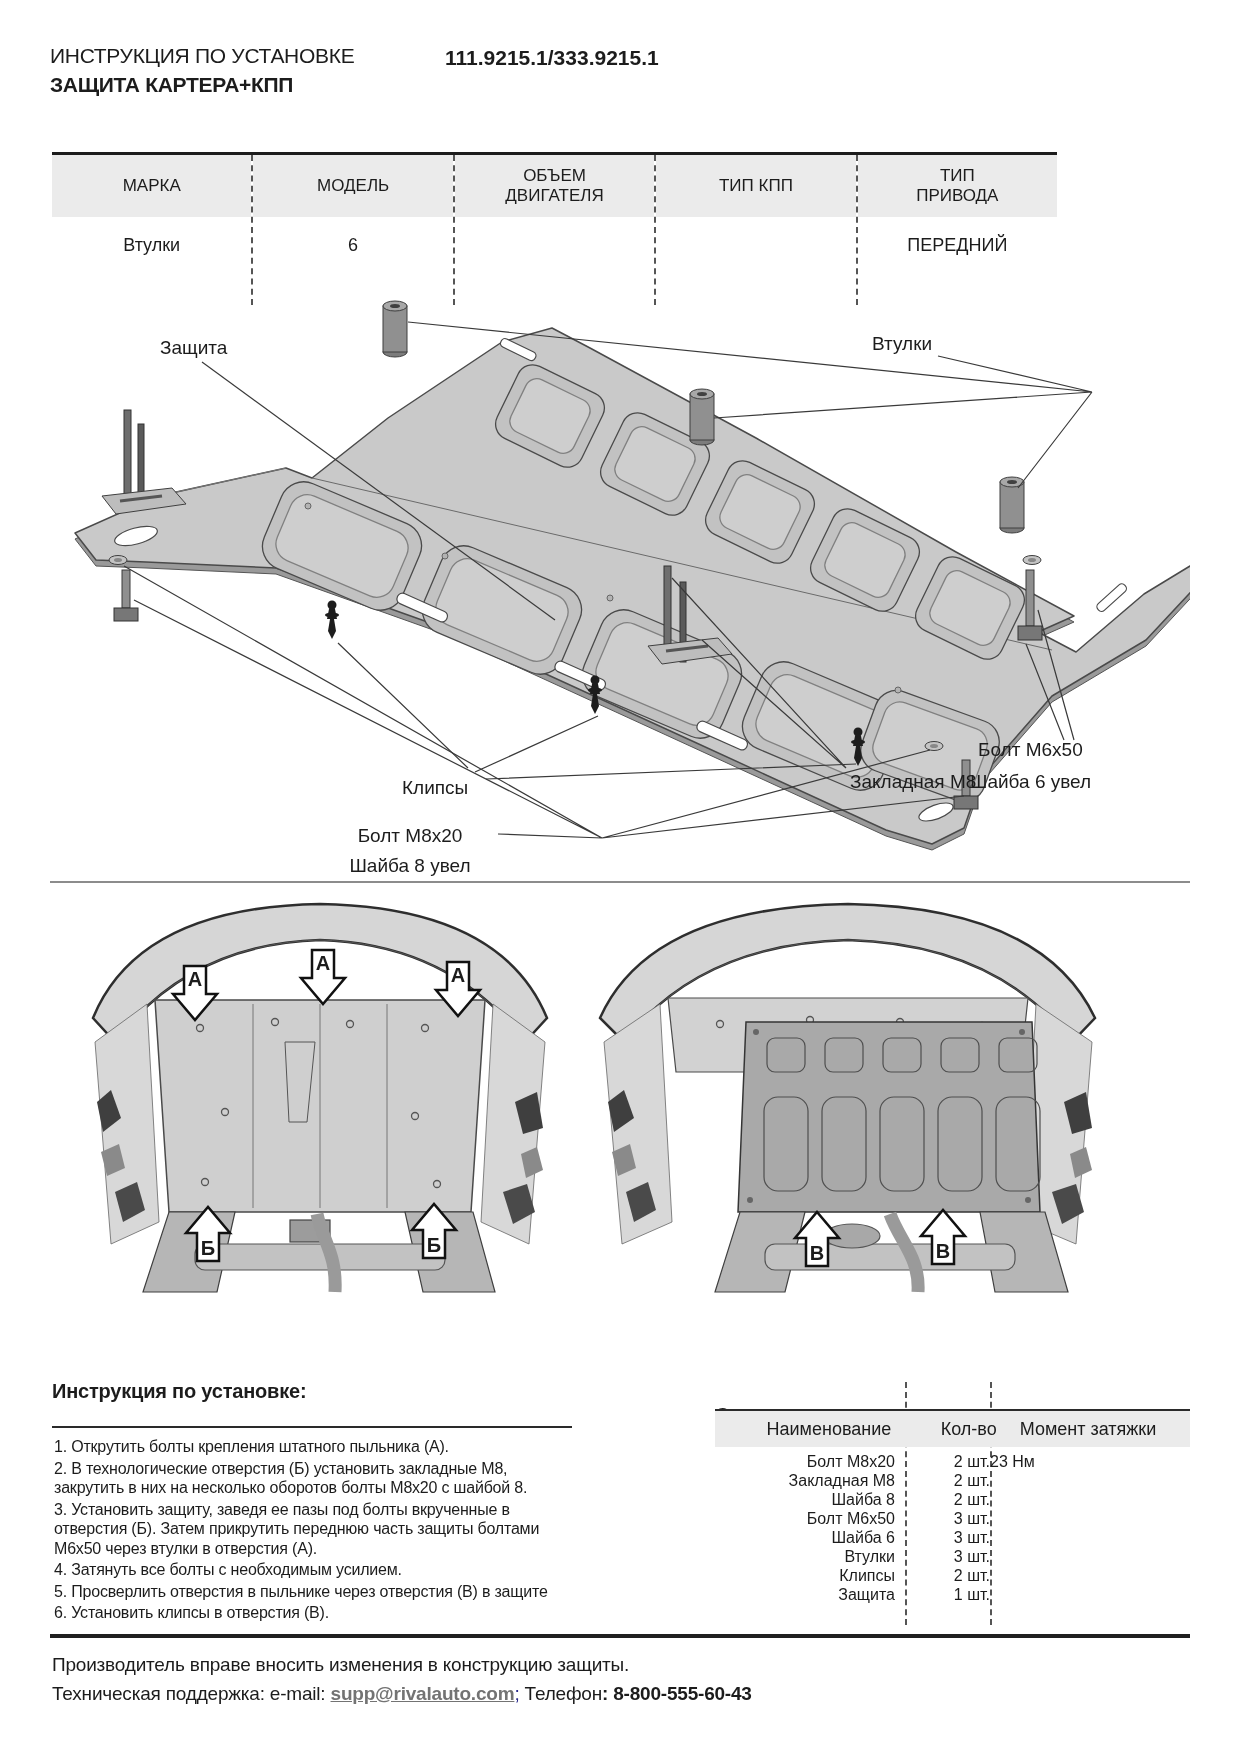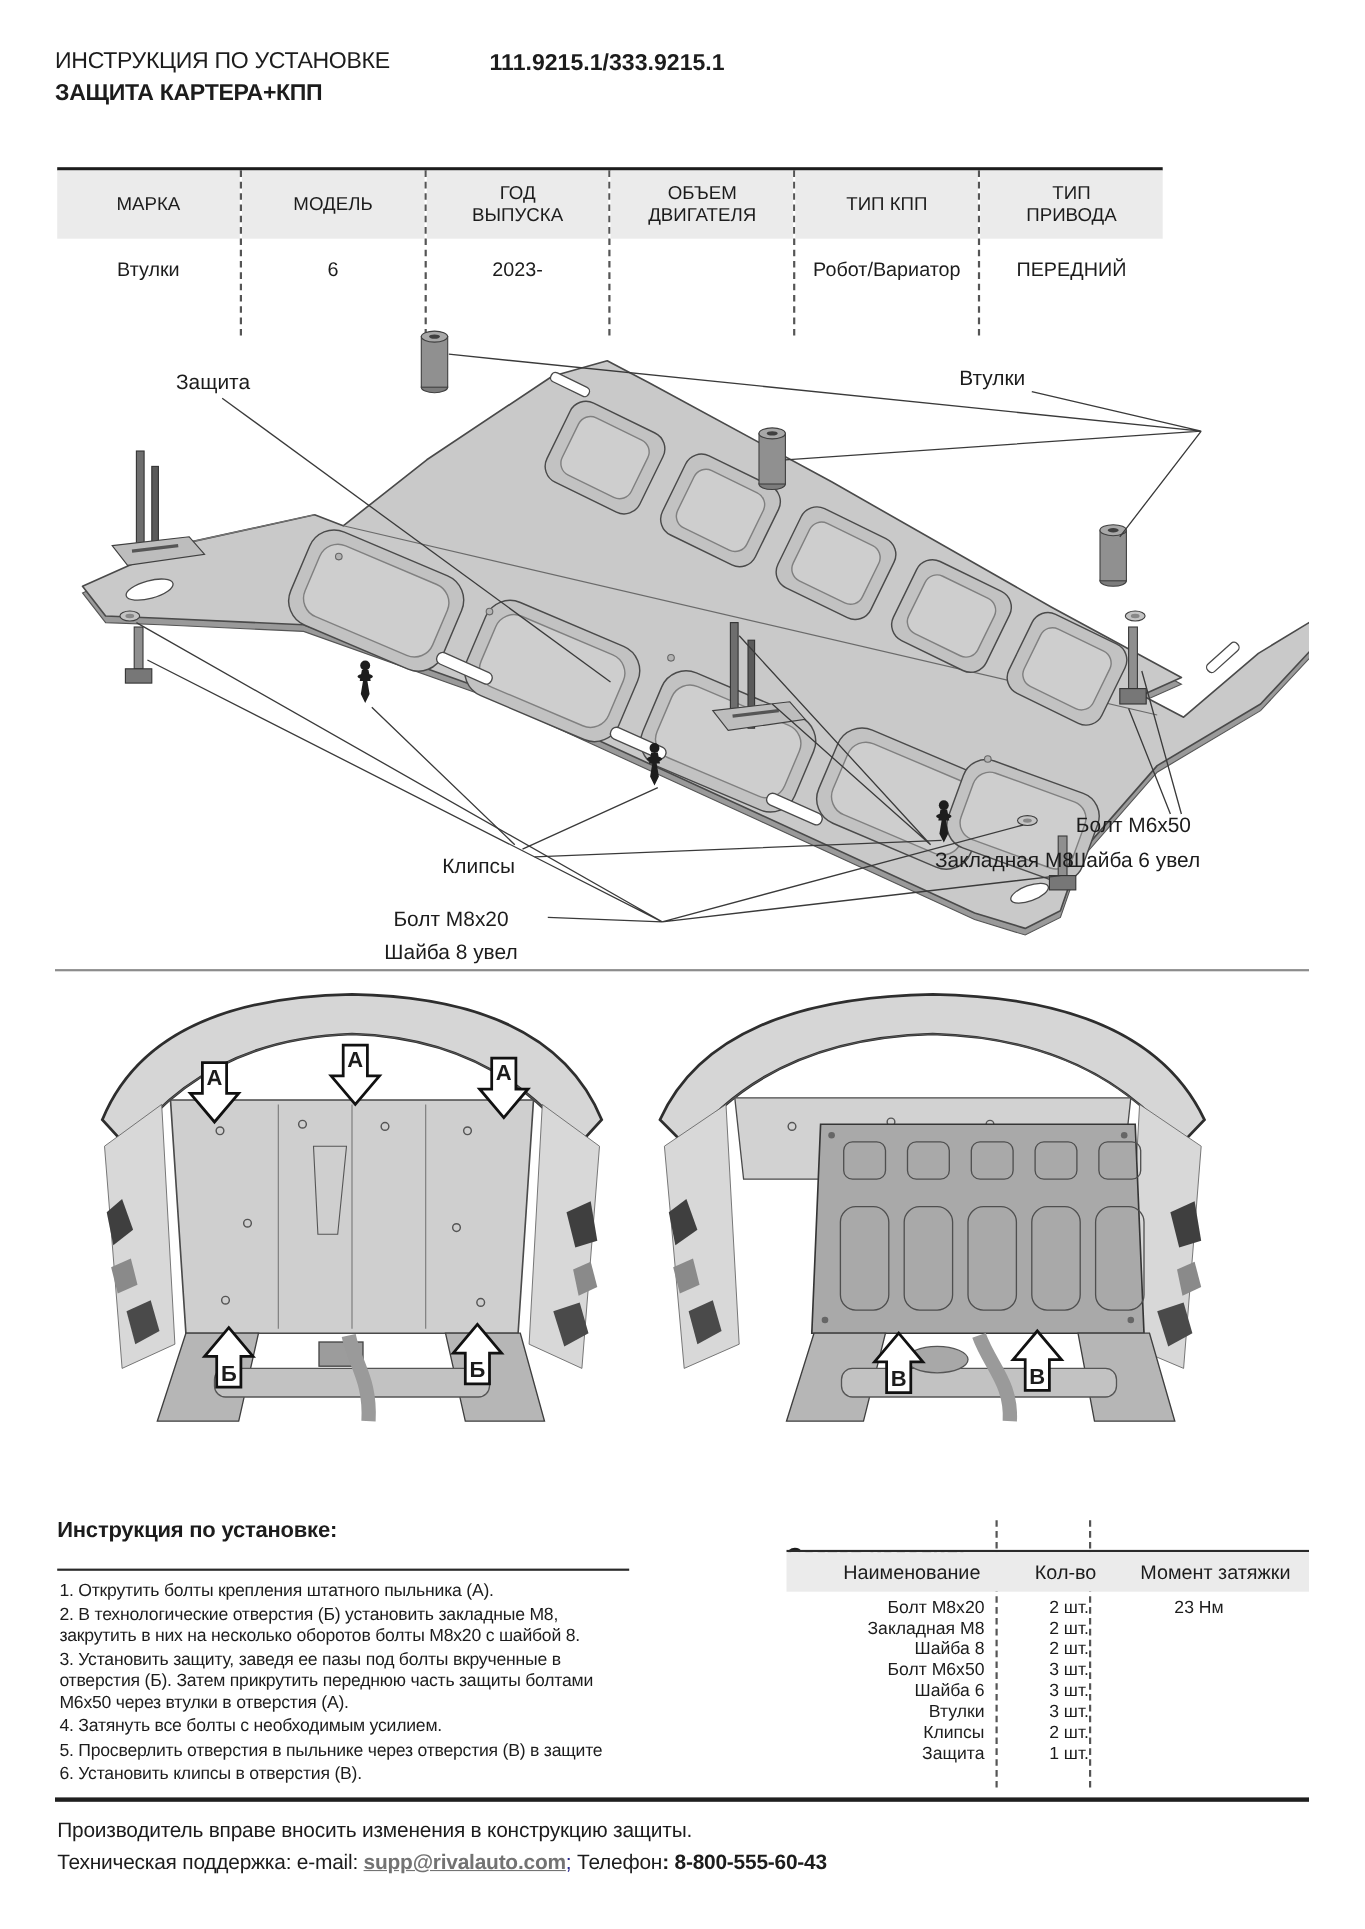--- a/index.html
+++ b/index.html
@@ -38,21 +38,21 @@
   .step{margin:2px;}
   
   #parts{position:absolute;left:715px;top:1380px;width:475px;}
   #parts .sec-heading{height:28px;margin-top:24px;}
   #parts-rule{position:absolute;left:0;top:29px;width:475px;height:2px;background:#2a2a2a;}
   #parts-dash-1{position:absolute;left:190px;top:2px;height:243px;border-left:2px dashed #555;}
   #parts-dash-2{position:absolute;left:275px;top:2px;height:243px;border-left:2px dashed #555;}
   #parts-header{position:absolute;left:0;top:31px;width:475px;height:36px;background:#ebebeb;display:flex;}
   .pcell-name{width:190px;box-sizing:border-box;padding-right:10px;text-align:right;}
   .pcell-qty{width:85px;text-align:right;}
-  .pcell-torque{width:200px;text-align:center;}
+  .pcell-torque{width:200px;}
   #parts-header div{font-size:18px;align-self:center;margin-left:23px;}
   #parts-rows{position:absolute;left:0;top:72px;width:475px;font-size:16px;}
   .prow{display:flex;height:19px;line-height:19px;}
   
   #footer-note{position:absolute;left:52px;top:1650px;width:1140px;font-size:19px;line-height:29px;letter-spacing:-0.2px;}
   #support-line a{color:#737373;font-weight:bold;}
   .bold{font-weight:bold;}
 </style>
 </head>
 <body>
@@ -68,33 +68,26 @@
     <div class="vhead">МАРКА</div>
     <div class="vval">Втулки</div>
     <div class="vext"></div>
   </div>
   <div class="vcol">
     <div class="vhead">МОДЕЛЬ</div>
     <div class="vval">6</div>
     <div class="vext"></div>
   </div>
   <div class="vcol">
-    <div class="vhead">ГОД
-ВЫПУСКА</div>
-    <div class="vval">2023-</div>
-    <div class="vext"></div>
-  </div>
-  <div class="vcol">
     <div class="vhead">ОБЪЕМ
 ДВИГАТЕЛЯ</div>
     <div class="vext"></div>
   </div>
   <div class="vcol">
     <div class="vhead">ТИП КПП</div>
-    <div class="vval">Робот/Вариатор</div>
     <div class="vext"></div>
   </div>
   <div class="vcol">
     <div class="vhead">ТИП
 ПРИВОДА</div>
     <div class="vval">ПЕРЕДНИЙ</div>
     <div class="vext"></div>
   </div>
 </div>
 

